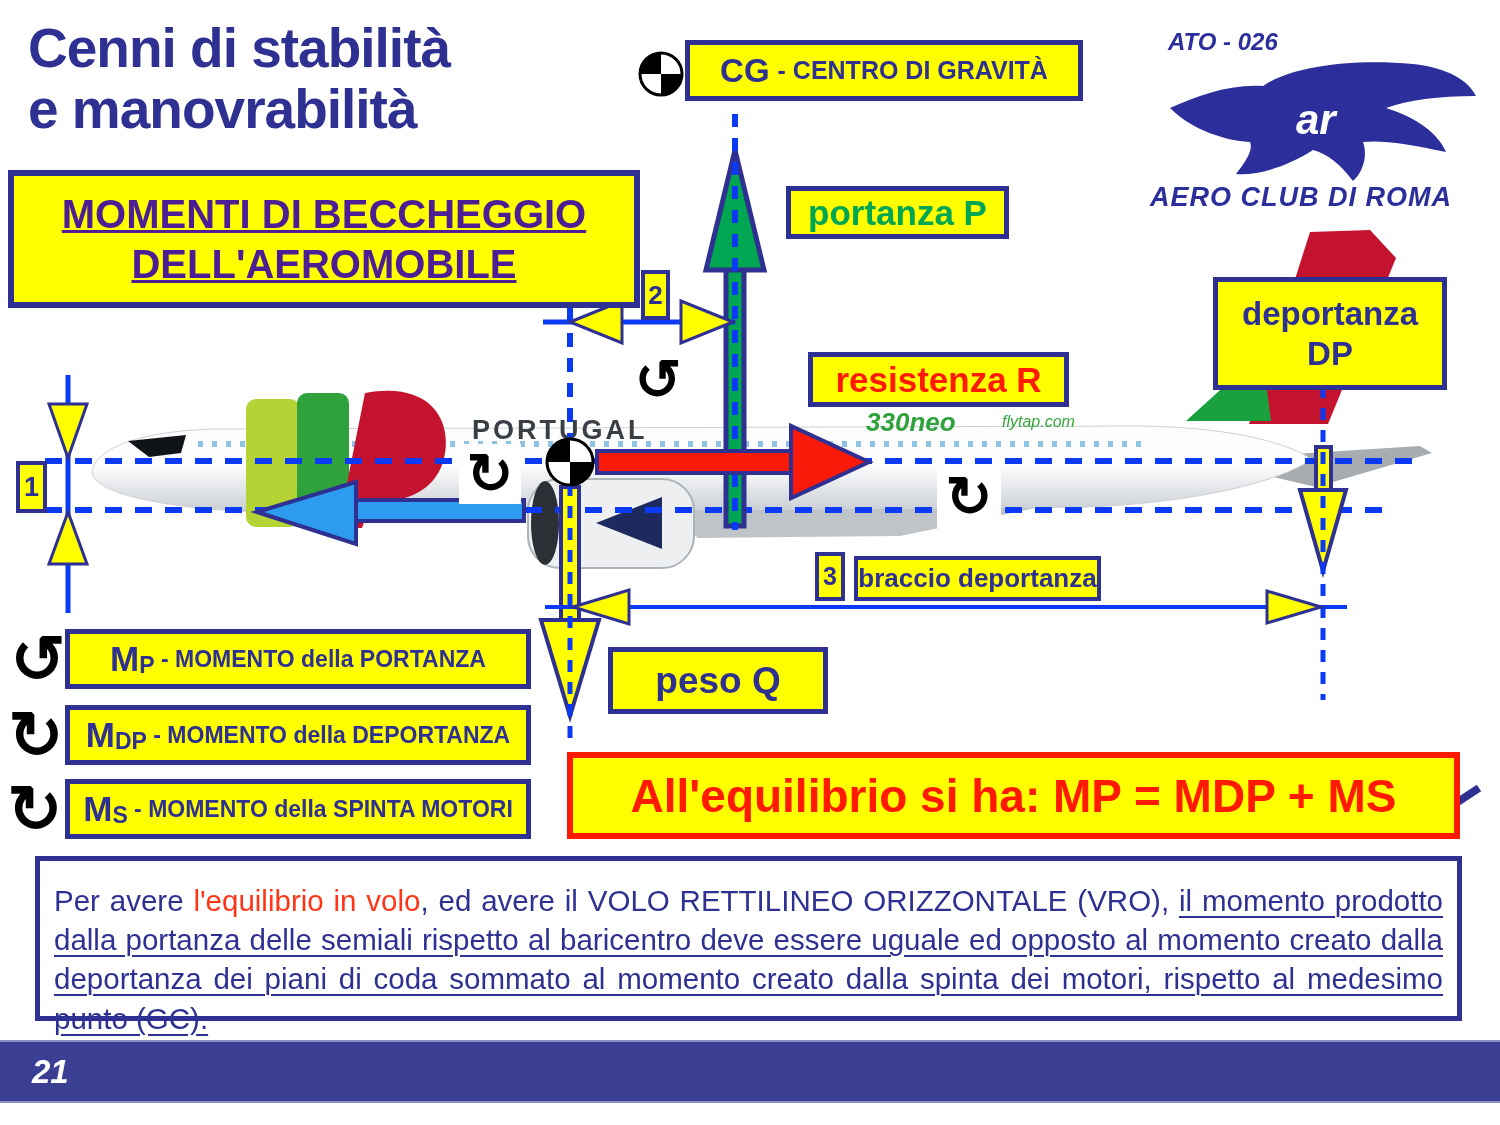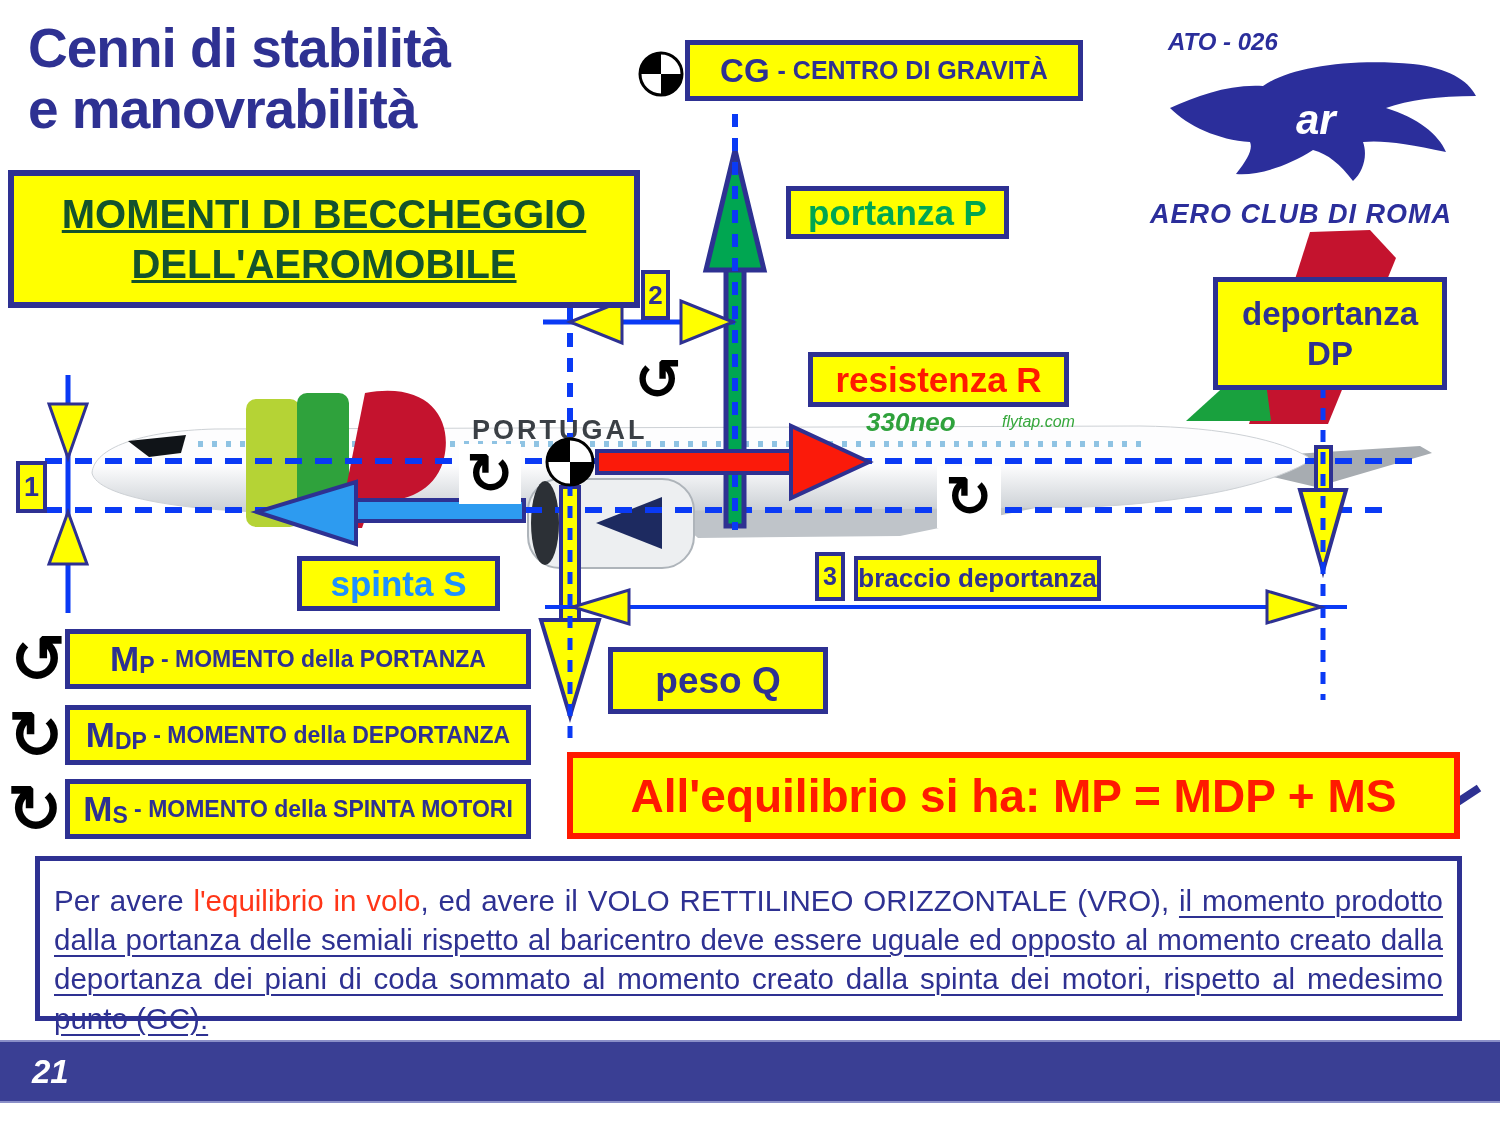--- a/index.html
+++ b/index.html
@@ -8,21 +8,21 @@
   svg{position:absolute;left:0;top:0;}
   #plane-layer{z-index:1;}
   #overlay-layer{z-index:2;}
   .abs{position:absolute;box-sizing:border-box;}
 
   
   #page-title{left:28px;top:18px;z-index:4;font-size:55px;font-weight:bold;color:#2E3192;
               line-height:1.1;white-space:pre-line;letter-spacing:-1px;}
   #momenti-box{left:8px;top:170px;width:632px;height:138px;z-index:4;background:#FFFF00;
                border:6px solid #2E3192;display:flex;align-items:center;justify-content:center;}
-  #momenti-box span{font-size:40px;font-weight:bold;color:#14532d;text-align:center;
+  #momenti-box span{font-size:40px;font-weight:bold;color:#4c1d95;text-align:center;
                white-space:pre-line;text-decoration:underline;text-decoration-thickness:3px;line-height:1.25;}
 
   
   .ybox{background:#FFFF00;border:5px solid #2E3192;z-index:4;display:flex;
         align-items:center;justify-content:center;font-weight:bold;}
   #cg-box{left:685px;top:40px;width:398px;height:61px;}
   #cg-box .big{font-size:33px;color:#2E3192;margin-right:8px;}
   #cg-box .small{font-size:25px;color:#2E3192;}
   #portanza-box{left:786px;top:186px;width:223px;height:53px;font-size:35px;color:#00A651;}
   #deportanza-box{left:1213px;top:277px;width:234px;height:113px;font-size:33px;color:#2E3192;
@@ -62,21 +62,21 @@
                  border:5px solid #2E3192;padding:20px 14px;font-size:29.5px;line-height:1.33;
                  text-align:justify;color:#2E3192;}
   .seg-plain{color:#2E3192;}
   .seg-red{color:#FF3517;}
   .seg-underline{color:#2E3192;text-decoration:underline;text-decoration-thickness:2px;text-underline-offset:5px;}
 
   
   #logo{left:1140px;top:24px;width:350px;height:195px;z-index:4;}
   #logo-ato{position:absolute;left:28px;top:4px;font-size:24px;font-weight:bold;font-style:italic;color:#2B2E9B;}
   #logo-club{position:absolute;left:10px;top:158px;font-size:27px;font-weight:bold;font-style:italic;
-             color:#2B2E9B;letter-spacing:1px;margin-top:17px;}
+             color:#2B2E9B;letter-spacing:1px;}
   #logo-eagle{position:absolute;left:18px;top:32px;}
 
   
   #footer-bar{left:0;top:1040px;width:1500px;height:63px;background:#3A3F94;z-index:4;
               border-top:2px solid #8A8FC8;border-bottom:2px solid #8A8FC8;
               display:flex;align-items:center;justify-content:space-between;
               padding:0 85px 0 32px;}
   #footer-bar div{color:#fff;font-size:33px;font-weight:bold;font-style:italic;}
 </style>
 </head>
@@ -212,21 +212,20 @@
                C90,103 95,93 92,86 C60,84 30,70 12,52 Z" fill="#2B2E9B"></path>
       <text x="138" y="78" font-family="Liberation Sans, sans-serif" font-size="42" font-style="italic" font-weight="bold" fill="#FFFFFF">ar</text>
     </svg>
     <div id="logo-club">AERO CLUB DI ROMA</div>
   </div>
 
   <div class="abs ybox" id="portanza-box">portanza P</div>
   <div class="abs ybox" id="deportanza-box">deportanza
 DP</div>
   <div class="abs ybox" id="resistenza-box">resistenza R</div>
-  <div class="abs ybox" id="spinta-box">spinta S</div>
   <div class="abs ybox" id="peso-box">peso Q</div>
   <div class="abs ybox" id="num1-box">1</div>
   <div class="abs ybox" id="num2-box">2</div>
   <div class="abs ybox" id="num3-box">3</div>
   <div class="abs ybox" id="braccio-box">braccio deportanza</div>
 
   <div class="abs roticon" id="rot-legend-1">↺</div>
   <div class="legend-box" id="legend-row-1">
     <span class="m">M</span>
       <span class="sub">P</span>

